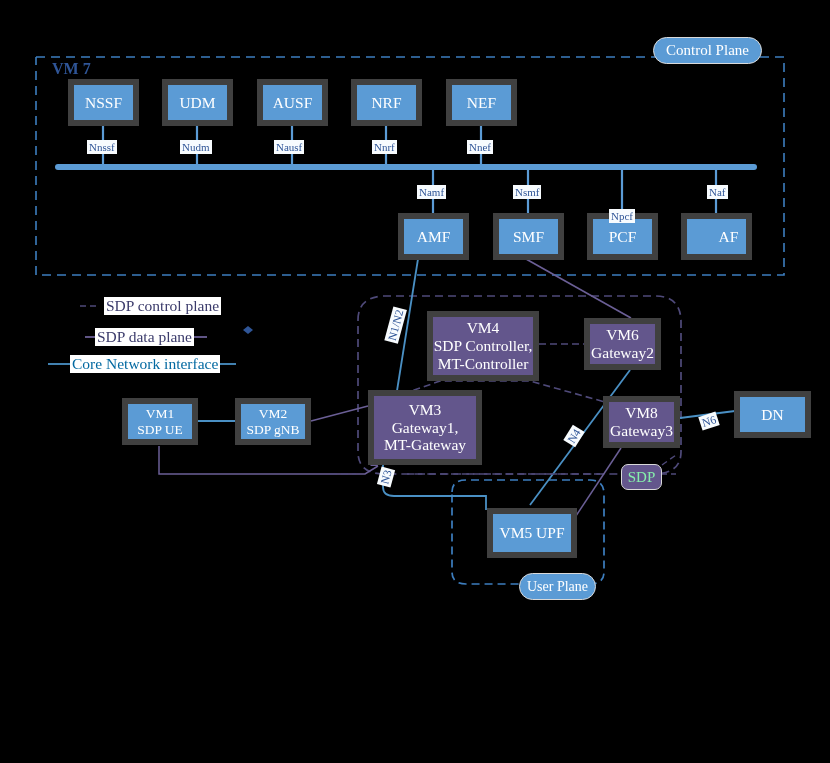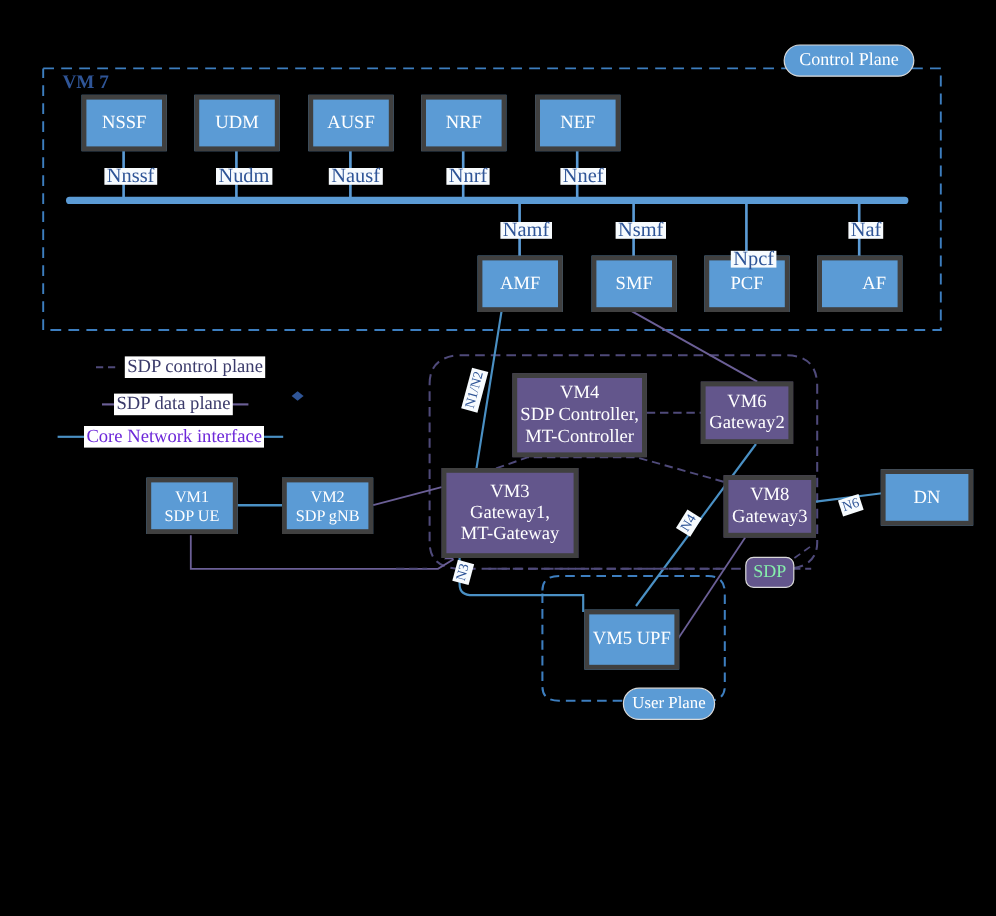--- a/index.html
+++ b/index.html
@@ -27,21 +27,21 @@
   
   .node {
     position: absolute;
     box-sizing: border-box;
     display: flex;
     align-items: center;
     justify-content: center;
     text-align: center;
     color: #ffffff;
     line-height: 1.16;
-    border: 4px solid #404040;
+    border: 6px solid #404040;
     z-index: 6;
   }
   .node .lbl { display: block; width: 100%; }
   .blue-node {
     background: #5b9bd5;
     font-size: 15.5px;
   }
   .purple-node {
     background: #63568c;
     font-size: 15.5px;
@@ -70,21 +70,21 @@
     border: 1px solid #d9d9d9;
     border-radius: 7px;
     font-size: 15px;
     z-index: 8;
   }
   
   .chip {
     position: absolute;
     background: #f7fbfe;
     color: #2f5597;
-    font-size: 17px;
+    font-size: 11px;
     padding: 0 2px;
     line-height: 14px;
     height: 14px;
     white-space: nowrap;
     z-index: 7;
   }
   
   .rchip {
     position: absolute;
     background: #f7fbfe;
@@ -100,21 +100,21 @@
   .legend-text {
     position: absolute;
     background: #ffffff;
     font-size: 15.5px;
     line-height: 18px;
     white-space: nowrap;
     padding: 0 2px;
     z-index: 7;
   }
   .legend-purple { color: #3b3b6b; }
-  .legend-blue { color: #6d28d9; }
+  .legend-blue { color: #0369a1; }
   
   .vm7-label {
     position: absolute;
     color: #2f5597;
     font-size: 16px;
     font-weight: bold;
     z-index: 7;
     background: transparent;
   }
 </style>
@@ -261,21 +261,21 @@
   </div>
 
   <div class="node purple-node" style="left:427px; top:311px; width:112px; height:70px;">
     <span class="lbl">
       <span>VM4</span><br>
       <span>SDP Controller,</span><br>
       <span>MT-Controller</span>
     </span>
   </div>
 
-  <div class="node blue-node" style="left:487px; top:508px; width:79px; height:50px;">
+  <div class="node blue-node" style="left:487px; top:508px; width:90px; height:50px;">
     <span class="lbl">VM5 UPF</span>
   </div>
 
   <div class="node purple-node" style="left:584px; top:318px; width:77px; height:52px;">
     <span class="lbl">
       <span>VM6</span><br>
       <span>Gateway2</span>
     </span>
   </div>
 

